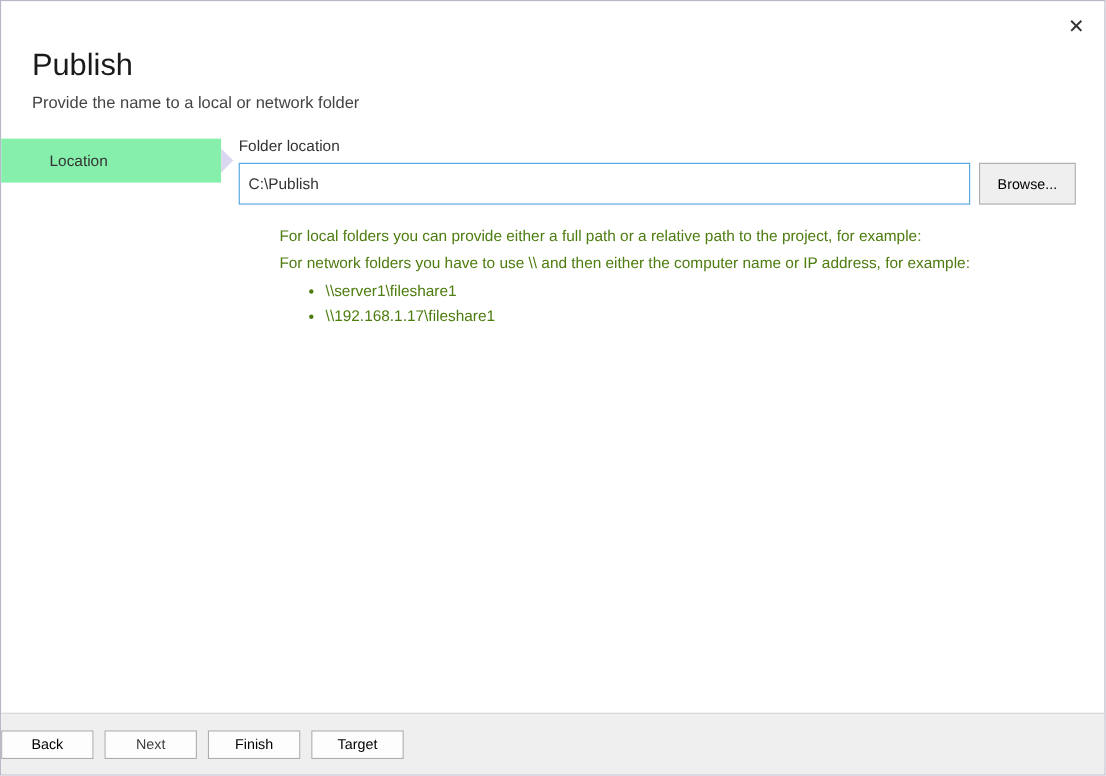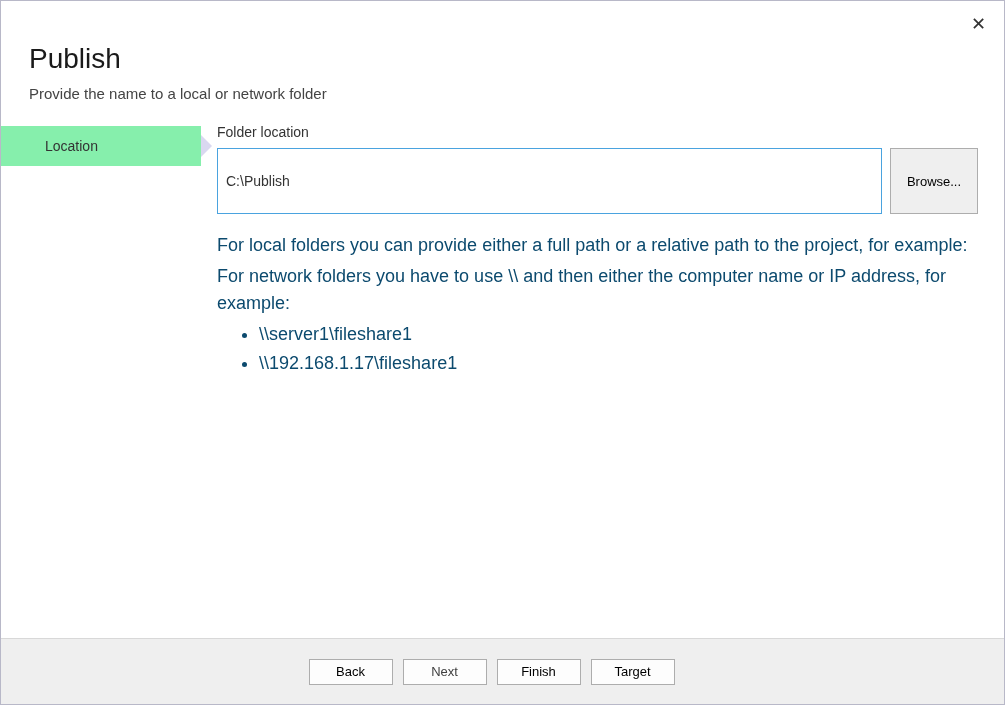--- a/index.html
+++ b/index.html
@@ -79,57 +79,58 @@
       margin-bottom: 8px;
     }
     .input-row {
       display: flex;
       gap: 8px;
       margin-bottom: 18px;
     }
     .folder-input {
       flex: 1;
       border: 1px solid #4aa3df;
-      padding: 24px 8px;
+      padding: 10px 8px;
       font-size: 14px;
       font-family: inherit;
       color: #333;
       outline: none;
     }
     .browse-btn {
       width: 88px;
       border: 1px solid #adadad;
       background: #efefef;
       font-size: 13px;
       cursor: pointer;
       font-family: inherit;
     }
     .help-text {
-      font-size: 18px;
-      color: #0c4a6e;
+      font-size: 14px;
+      color: #4d7c0f;
       line-height: 1.5;
+      margin-left: 37px;
     }
     .help-text p { margin-bottom: 4px; }
     .help-text ul {
       padding-left: 42px;
       margin-bottom: 14px;
     }
     .help-text li {
       margin-bottom: 2px;
       list-style: disc;
     }
     .italic { font-style: italic; }
     .footer {
       position: absolute;
       bottom: 0; left: 0; right: 0;
-      height: 66px;
+      height: 56px;
       background: #efefef;
       border-top: 1px solid #d8d8d8;
       display: flex;
-      justify-content: center;
+      justify-content: flex-start;
       align-items: center;
       padding-right: 22px;
       gap: 10px;
     }
     .footer button {
       width: 84px;
       height: 26px;
       border: 1px solid #adadad;
       background: #fdfdfd;
       font-size: 13px;

